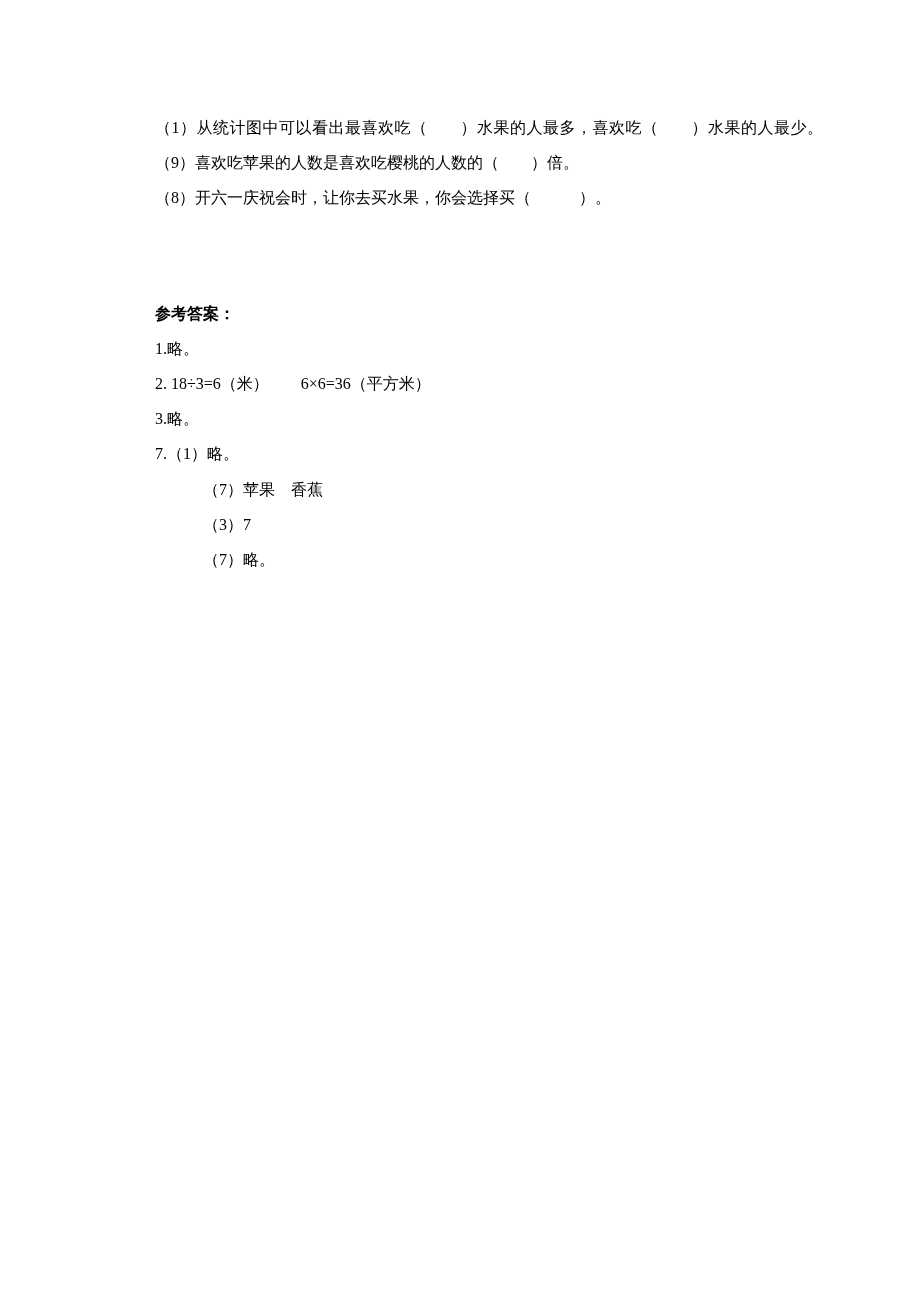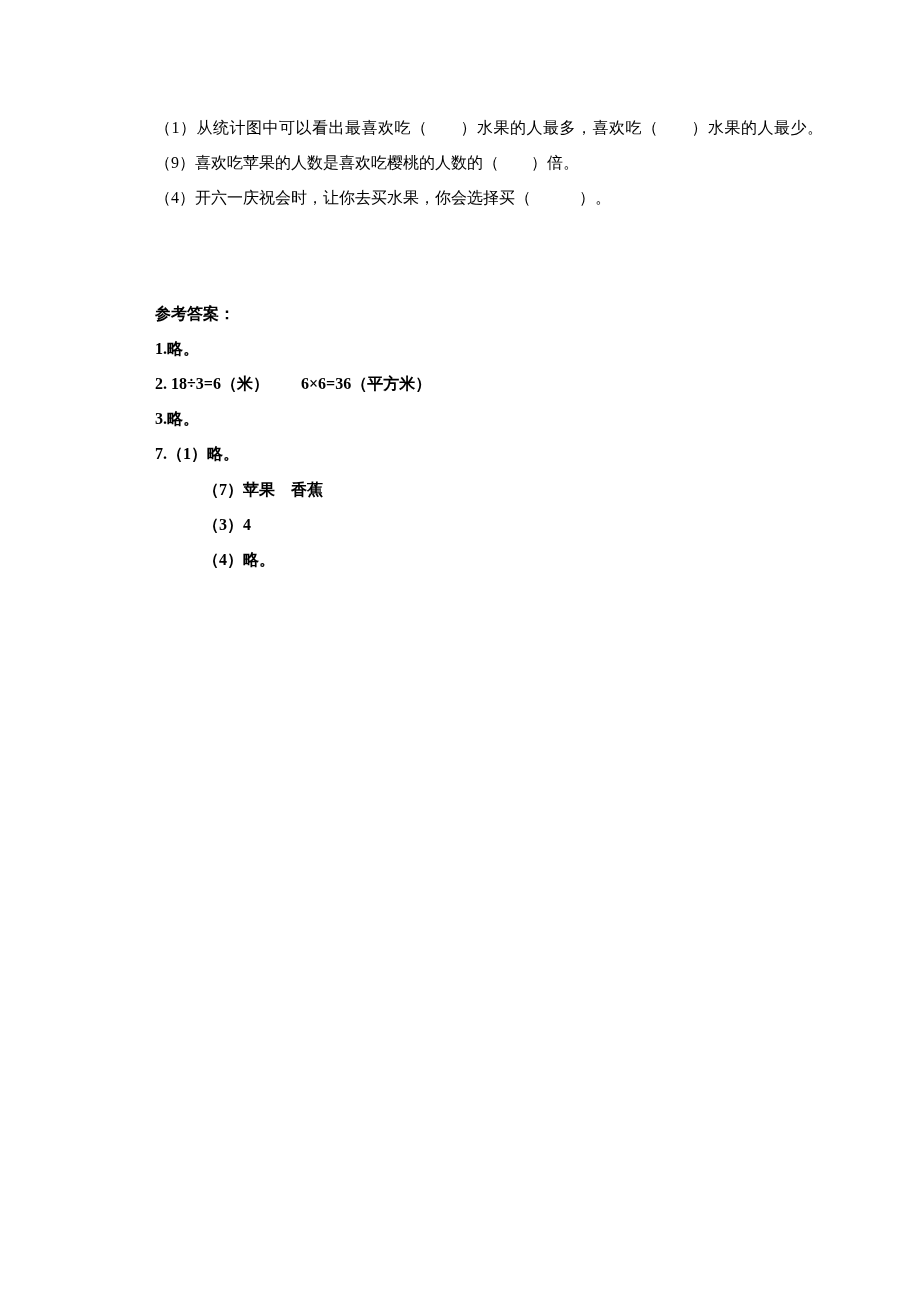--- a/index.html
+++ b/index.html
@@ -22,34 +22,33 @@
     }
     .q2-line {
       letter-spacing: 0.5px;
     }
     .answers-heading {
       font-weight: bold;
       margin-top: 80px;
     }
     .ans-line {
       white-space: nowrap;
-      font-weight: bold;
     }
     .indent-sub {
       padding-left: 48px;
     }
   </style>
 </head>
 <body>
 
 <div class="line q2-line">（1）从统计图中可以看出最喜欢吃（　　）水果的人最多，喜欢吃（　　）水果的人最少。</div>
 <div class="line">（9）喜欢吃苹果的人数是喜欢吃樱桃的人数的（　　）倍。</div>
-<div class="line">（4）开六一庆祝会时，让你去买水果，你会选择买（　　　）。</div>
+<div class="line">（8）开六一庆祝会时，让你去买水果，你会选择买（　　　）。</div>
 
 <div class="answers-heading">参考答案：</div>
 
 <div class="ans-line">1.略。</div>
 <div class="ans-line">2.&nbsp;18÷3=6（米）　　6×6=36（平方米）</div>
 <div class="ans-line">3.略。</div>
 <div class="ans-line">7.（1）略。</div>
 <div class="ans-line indent-sub">（7）苹果　香蕉</div>
-<div class="ans-line indent-sub">（3）4</div>
-<div class="ans-line indent-sub">（4）略。</div>
+<div class="ans-line indent-sub">（3）7</div>
+<div class="ans-line indent-sub">（7）略。</div>
 
 </body></html>

